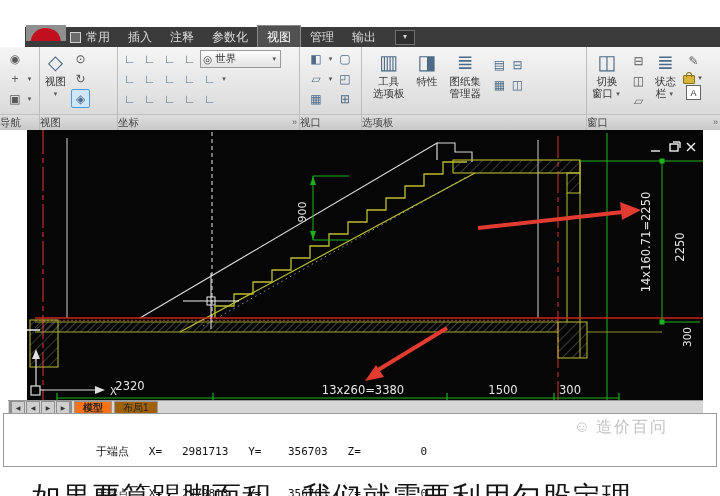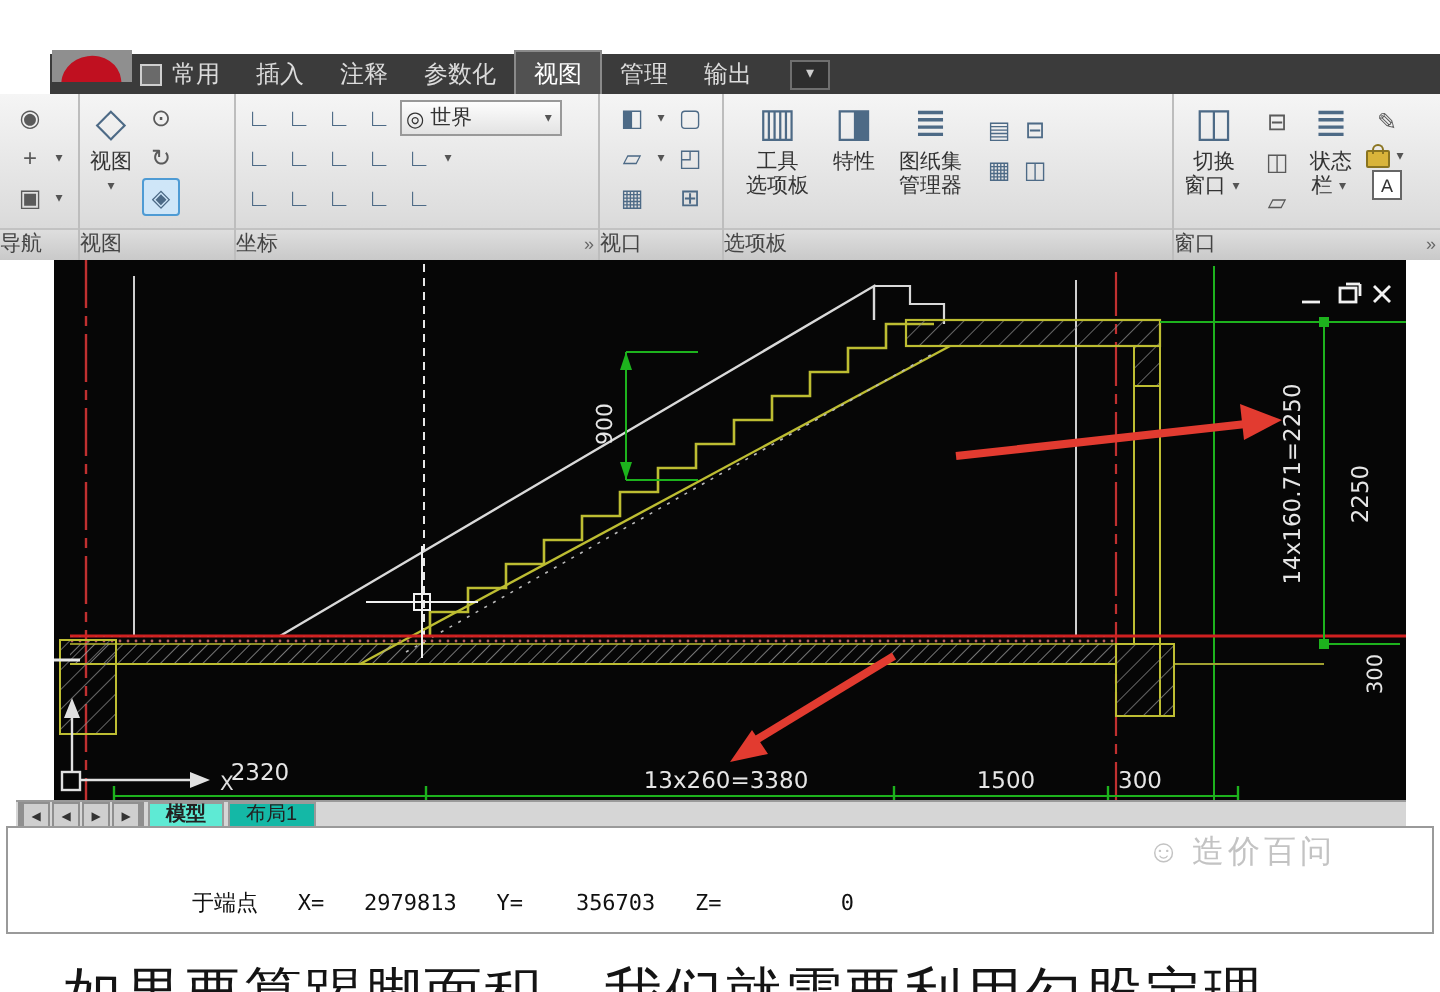--- a/index.html
+++ b/index.html
@@ -45,22 +45,22 @@
   .abox{width:13px;height:13px;border:1px solid #666;background:#fff;font-size:9px;color:#333;
         display:flex;align-items:center;justify-content:center;}
   
   .canvas{position:absolute;left:27px;top:130px;width:676px;height:270px;background:#060606;}
   
   .tabbar{position:absolute;left:8px;top:400px;width:695px;height:13px;background:#d6d6d6;
           display:flex;align-items:center;font-size:10px;border-top:1px solid #9a9a9a;}
   .tnav{width:12px;height:11px;background:#cfcfcf;border:1px solid #8f8f8f;color:#333;font-size:6px;
         display:flex;align-items:center;justify-content:center;margin-left:1px;}
   .dtab{padding:0 8px;height:12px;line-height:12px;color:#222;border:1px solid #9a9a9a;border-bottom:none;
-        background:#14b8a6;margin-left:2px;font-size:10px;}
-  .dtab.active{background:#5eead4;font-weight:bold;}
+        background:#a16207;margin-left:2px;font-size:10px;}
+  .dtab.active{background:#f97316;font-weight:bold;}
   
   .cmdwin{position:absolute;left:3px;top:413px;width:714px;height:54px;background:#fff;
           border:1px solid #9a9a9a;box-sizing:border-box;font-family:"DejaVu Sans Mono",monospace;}
   .cmdhist{position:relative;height:35px;padding:3px 0 0 92px;font-size:11px;line-height:14px;color:#111;
            white-space:pre;}
   .watermark{position:absolute;right:48px;top:6px;font-family:"Liberation Sans",sans-serif;
              font-size:16px;color:#c3c3c3;letter-spacing:2px;display:flex;align-items:center;gap:4px;}
   .cmdrow{display:flex;align-items:center;height:16px;border-top:1px solid #aaa;font-size:12px;color:#111;
           padding-left:6px;}
   .hscroll{margin-left:auto;margin-right:4px;display:flex;align-items:center;width:100px;height:12px;
@@ -368,20 +368,21 @@
     <span class="tnav" style="border-left-width:3px;">◀</span>
     <span class="tnav">◀</span>
     <span class="tnav">▶</span>
     <span class="tnav" style="border-right-width:3px;">▶</span>
     <span class="dtab active">模型</span>
     <span class="dtab">布局1</span>
   </div>
 
   <div class="cmdwin">
     <div class="cmdhist">
+      <div>于端点   X=   2981713   Y=    356703   Z=         0</div>
       <div>于端点   X=   2979813   Y=    356703   Z=         0</div>
       <div class="watermark">
         <span>☺</span>
         <span>造价百问</span>
       </div>
     </div>
   </div>
 
   <div class="caption">如果要算踢脚面积，我们就需要利用勾股定理</div>
 

